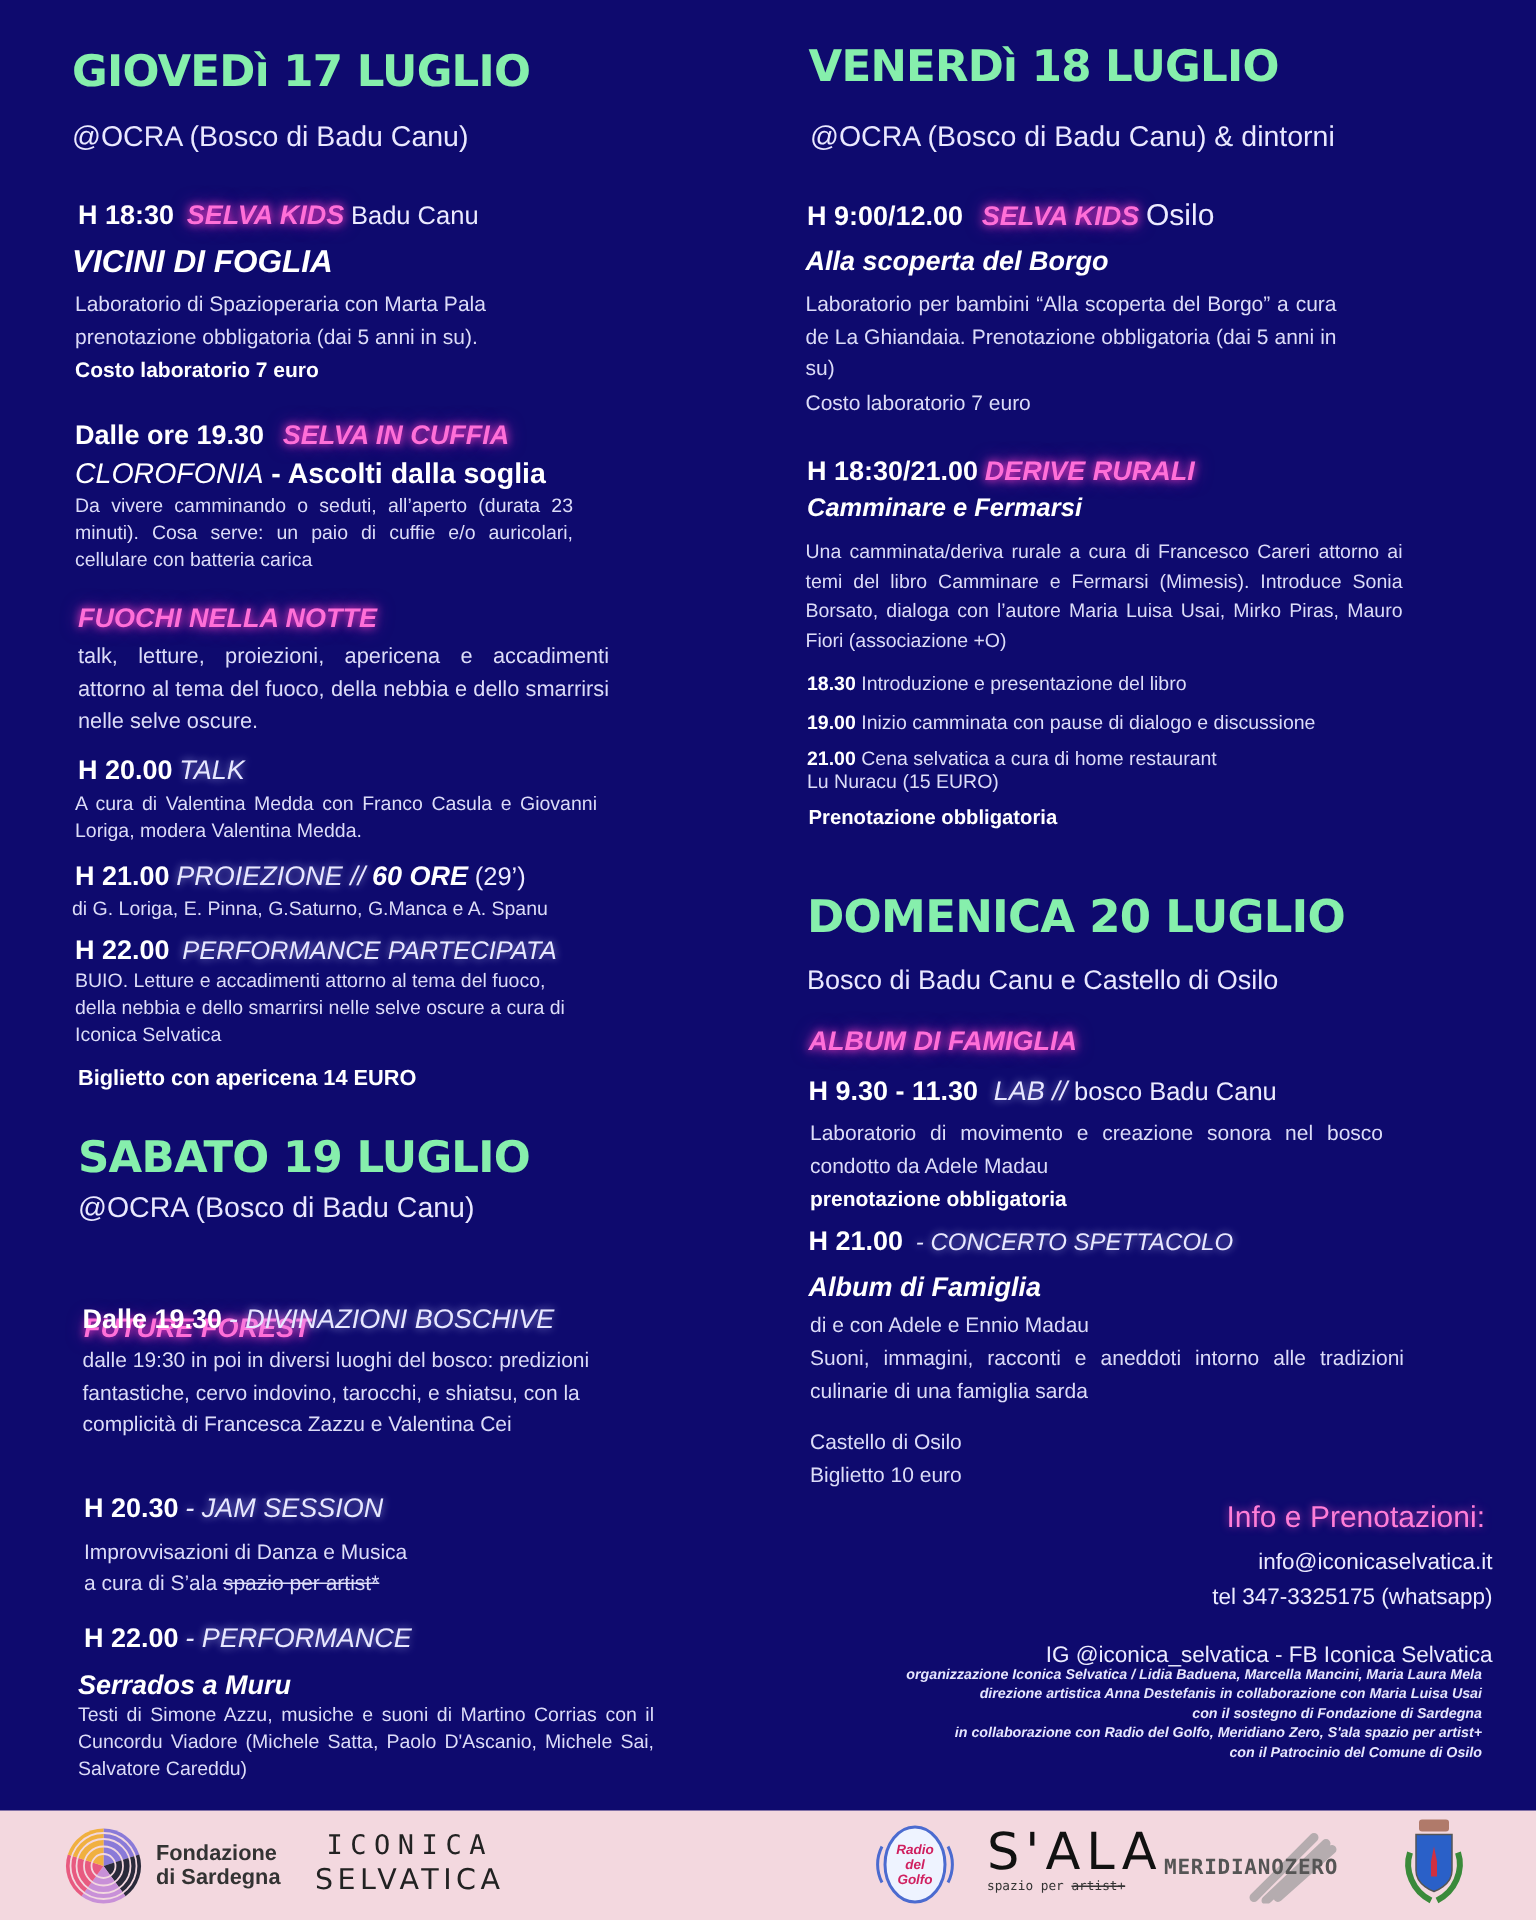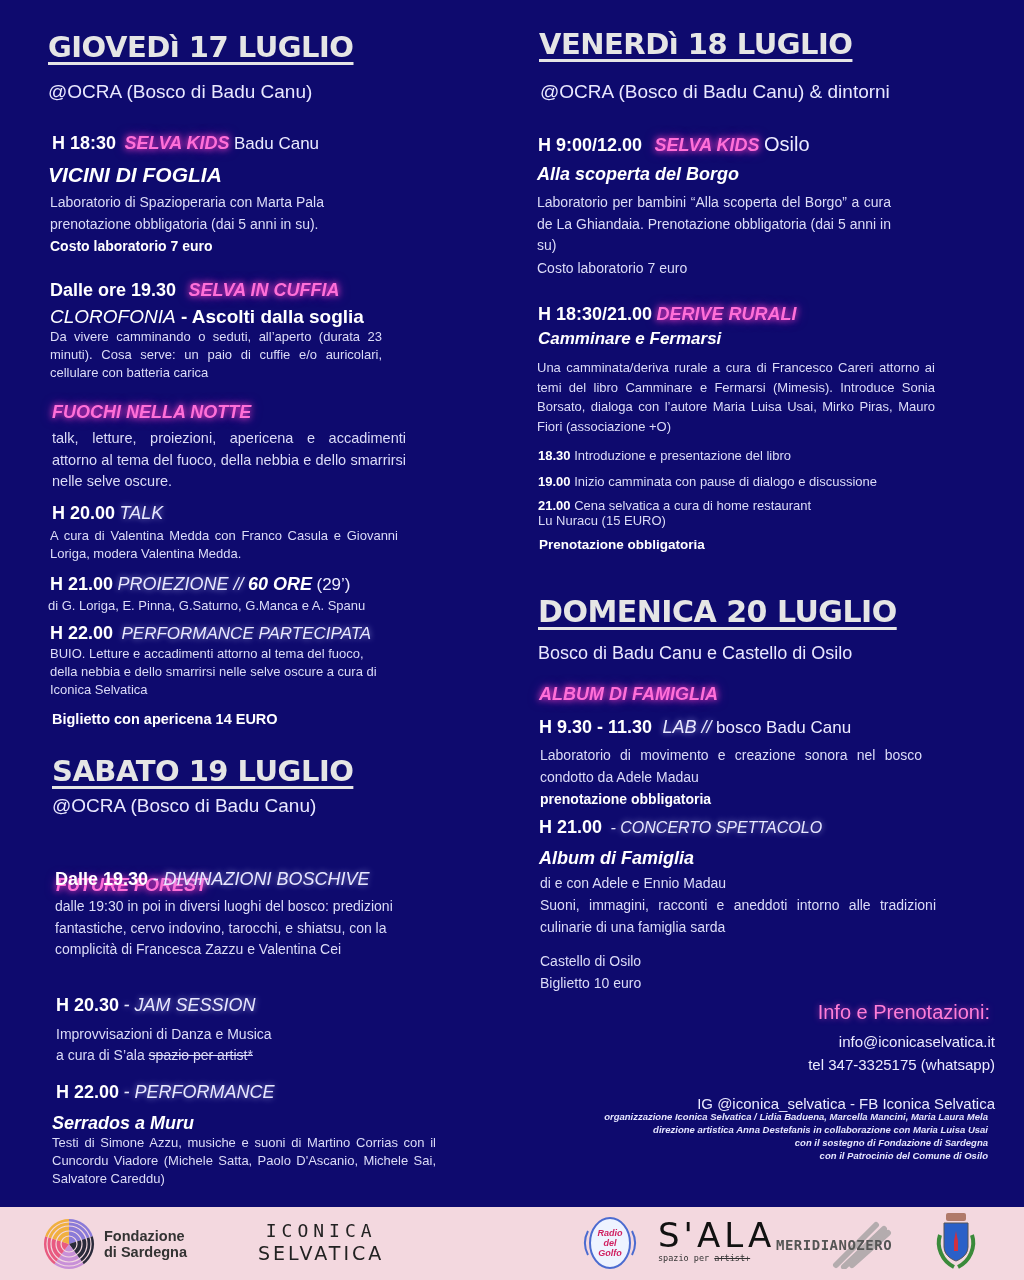--- a/index.html
+++ b/index.html
@@ -12,22 +12,21 @@
   }
   .col { position: absolute; top: 0; }
   .col-left { left: 48px; width: 370px; }
   .col-right { left: 537px; width: 410px; }
 
   .day-title {
     font-family: "DejaVu Sans", sans-serif;
     font-weight: bold;
     font-size: 29px;
     letter-spacing: -0.5px;
-    color: #e5e5e5;
-    text-decoration: underline;
+    color: #86efac;
     text-decoration-thickness: 3px;
     text-underline-offset: 5px;
     white-space: nowrap;
     position: absolute;
   }
   .venue { position: absolute; font-size: 19px; color: #e9e8ff; white-space: nowrap; }
   .abs { position: absolute; white-space: nowrap; }
   .time { font-weight: bold; font-size: 18px; color: #ffffff; }
   .pink {
     color: #ff6fd8;
@@ -205,20 +204,21 @@
 
 <div class="abs info-title" style="top:1001px;right:34px;">Info e Prenotazioni:</div>
 <div class="abs info-line" style="top:1033px;right:29px;">info@iconicaselvatica.it</div>
 <div class="abs info-line" style="top:1056px;right:29px;">tel 347-3325175 (whatsapp)</div>
 <div class="abs info-line" style="top:1079px;right:29px;margin-top:16px;">IG @iconica_selvatica - FB Iconica Selvatica</div>
 
 <div class="credits">
   <div>organizzazione Iconica Selvatica / Lidia Baduena, Marcella Mancini, Maria Laura Mela</div>
   <div>direzione artistica  Anna Destefanis in collaborazione con Maria Luisa Usai</div>
   <div>con il sostegno di Fondazione di Sardegna</div>
+  <div>in collaborazione con Radio del Golfo, Meridiano Zero, S'ala spazio per artist+</div>
   <div>con il Patrocinio del Comune di Osilo</div>
 </div>
 
 <div class="footer">
 
   <div class="logo" style="left:42px;top:10px;">
     <svg width="54" height="54" viewBox="0 0 54 54">
       <path d="M27 27 L27 2 A25 25 0 0 1 50.8 19.3 Z" fill="#8a7ad8"></path>
       <path d="M27 27 L50.8 19.3 A25 25 0 0 1 41.7 47.2 Z" fill="#2a2a3a"></path>
       <path d="M27 27 L41.7 47.2 A25 25 0 0 1 12.3 47.2 Z" fill="#c890d8"></path>
@@ -230,21 +230,21 @@
           <circle cx="27" cy="27" r="18"></circle>
           <circle cx="27" cy="27" r="22"></circle>
       </g>
     </svg>
     <div style="margin-left:8px;font-size:14.5px;line-height:16px;font-weight:bold;color:#333;">
       <div>Fondazione</div>
       <div>di Sardegna</div>
     </div>
   </div>
 
-  <div class="logo" style="left:210px;top:14px;flex-direction:column;align-items:center;margin-left:48px;">
+  <div class="logo" style="left:210px;top:14px;flex-direction:column;align-items:center;">
     <div style="font-family:'DejaVu Sans Mono',monospace;font-size:18px;letter-spacing:5px;color:#222;line-height:20px;">ICONICA</div>
     <div style="font-family:'DejaVu Sans',sans-serif;font-size:19px;letter-spacing:3px;color:#222;line-height:24px;">SELVATICA</div>
   </div>
 
 
   <div class="logo" style="left:582px;top:8px;width:56px;height:56px;">
     <svg width="56" height="56" viewBox="0 0 56 56" style="position:absolute;left:0;top:0;">
       <ellipse cx="28" cy="28" rx="20" ry="25" fill="#eef3ff" stroke="#4b6bd0" stroke-width="2"></ellipse>
       <path d="M6 16 A26 26 0 0 0 6 40 M50 16 A26 26 0 0 1 50 40" fill="none" stroke="#4b6bd0" stroke-width="2"></path>
     </svg>

